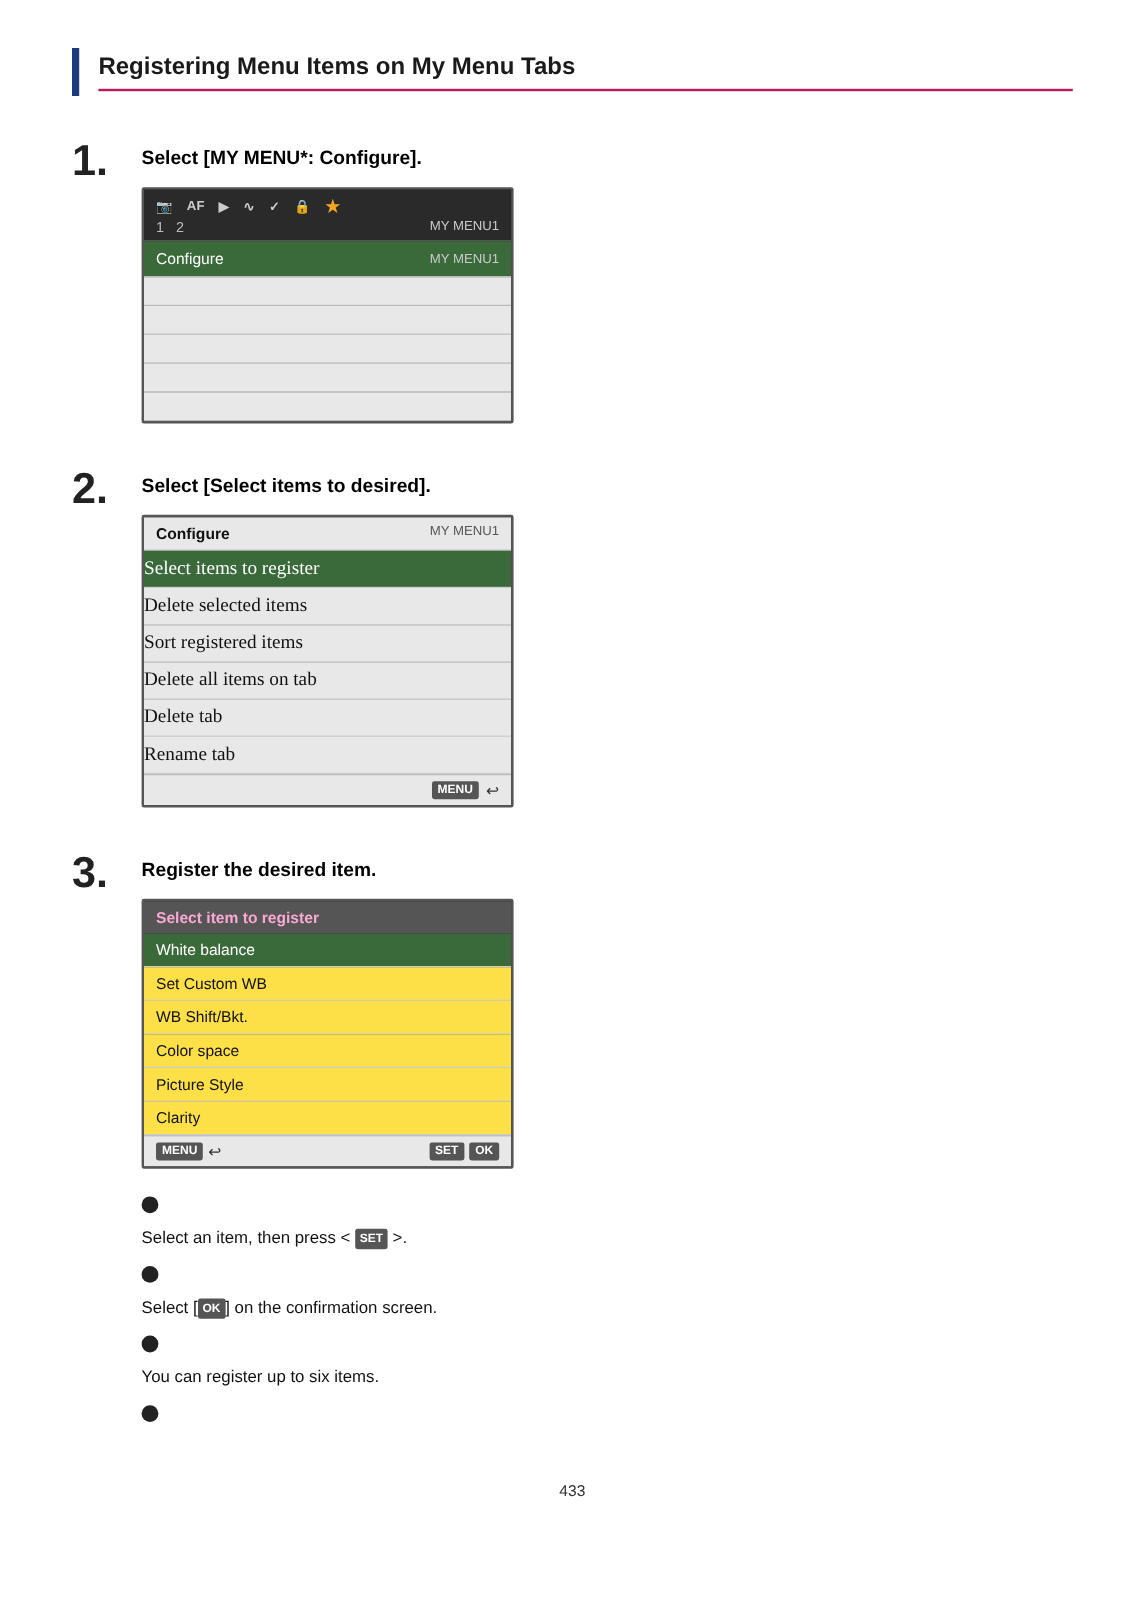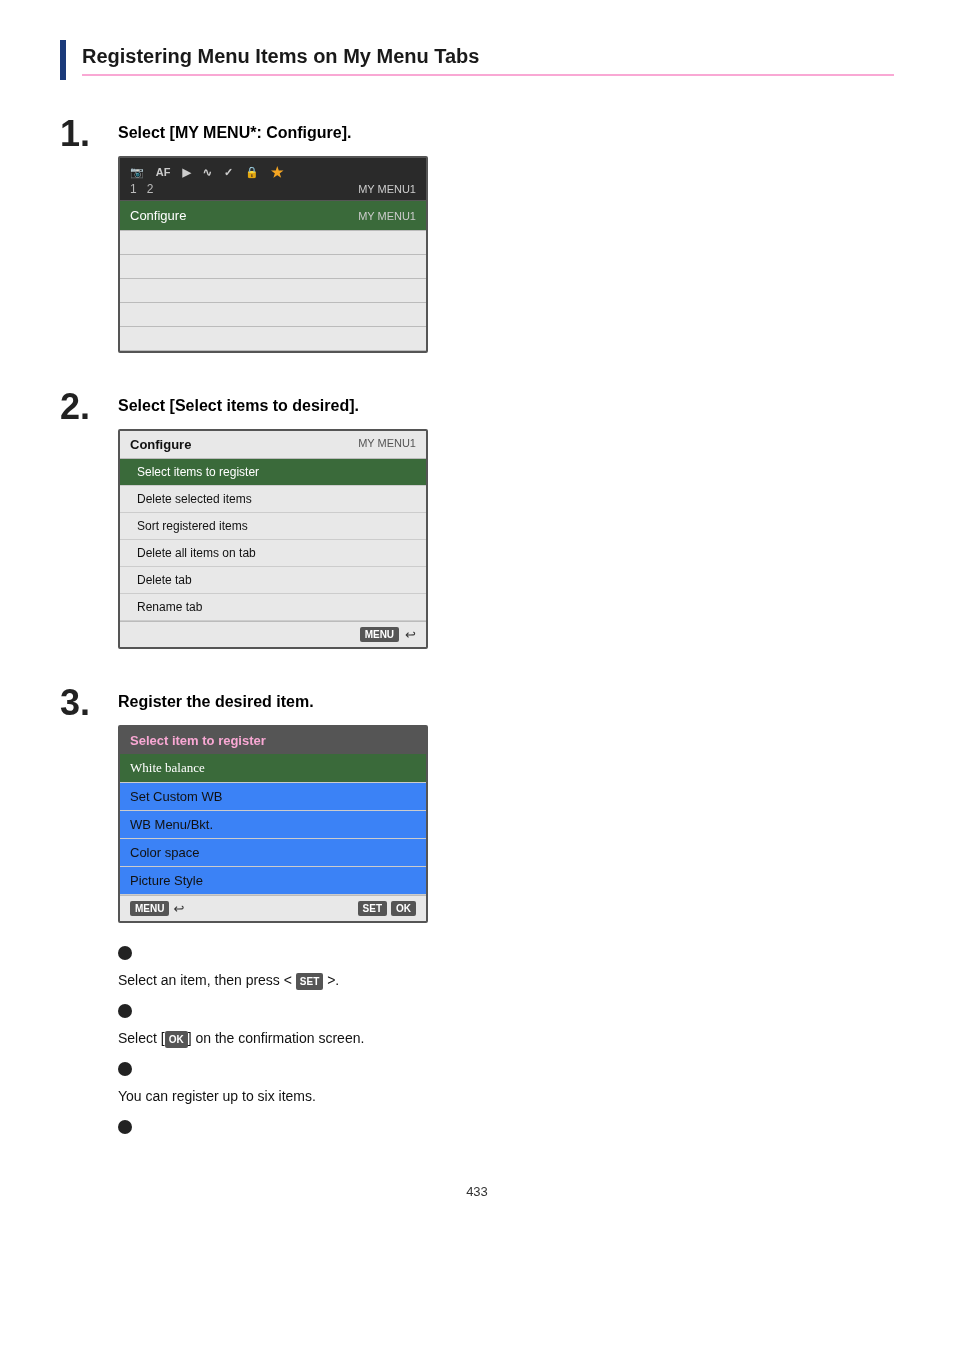--- a/index.html
+++ b/index.html
@@ -21,21 +21,21 @@
       width: 6px;
       height: 40px;
       background: #1a3a7a;
       margin-right: 16px;
       flex-shrink: 0;
     }
     .page-title {
       font-size: 20px;
       font-weight: bold;
       color: #1a1a1a;
-      border-bottom: 2px solid #f9a8d4;
+      border-bottom: 2px solid #be185d;
       padding-bottom: 6px;
       flex: 1;
     }
 
     .step-section {
       display: flex;
       flex-direction: row;
       margin-bottom: 40px;
       align-items: flex-start;
     }
@@ -135,24 +135,25 @@
       font-size: 13px;
       color: #111;
       font-weight: bold;
     }
     .screen2-header-right {
       font-size: 11px;
       color: #555;
     }
     .screen2-row {
       background: #e8e8e8;
-      padding: 6px 17px;
+      padding: 6px 0;
       border-bottom: 1px solid #ccc;
-      font-size: 12px;
-      color: #111;
+      font-size: 16px;
+      color: #111;
+      font-family: Liberation Serif, serif;
     }
     .screen2-row.selected {
       background: #3a6a3a;
       color: #fff;
     }
     .screen2-footer {
       background: #e8e8e8;
       padding: 5px 10px;
       display: flex;
       justify-content: flex-end;
@@ -172,30 +173,29 @@
     
     .screen3 {}
     .screen3-header {
       background: #555;
       padding: 6px 10px;
       color: #f9a8d4;
       font-size: 13px;
       font-weight: bold;
     }
     .screen3-row {
-      background: #3b82f6;
+      background: #fde047;
       padding: 6px 10px;
       border-bottom: 1px solid #ccc;
       font-size: 13px;
       color: #111;
     }
     .screen3-row.selected {
       background: #3a6a3a;
       color: #fff;
-      font-family: Liberation Serif, serif;
     }
     .screen3-footer {
       background: #e8e8e8;
       padding: 5px 10px;
       display: flex;
       justify-content: space-between;
       align-items: center;
       border-top: 1px solid #bbb;
     }
 
@@ -340,27 +340,30 @@
     <div class="step-label">Register the desired item.</div>
     <div class="camera-screen screen3">
       <div class="screen3-header">Select item to register</div>
       <div class="screen3-row selected">
         <span>White balance</span>
       </div>
       <div class="screen3-row">
         <span>Set Custom WB</span>
       </div>
       <div class="screen3-row">
-        <span>WB Menu/Bkt.</span>
+        <span>WB Shift/Bkt.</span>
       </div>
       <div class="screen3-row">
         <span>Color space</span>
       </div>
       <div class="screen3-row">
         <span>Picture Style</span>
+      </div>
+      <div class="screen3-row">
+        <span>Clarity</span>
       </div>
       <div class="screen3-footer">
         <div style="display:flex;gap:4px;align-items:center;">
           <span class="btn-small">MENU</span>
           <span style="color:#333; font-size:13px;">↩</span>
         </div>
         <div style="display:flex;gap:4px;align-items:center;">
           <span class="btn-small">SET</span>
           <span class="btn-small">OK</span>
         </div>

